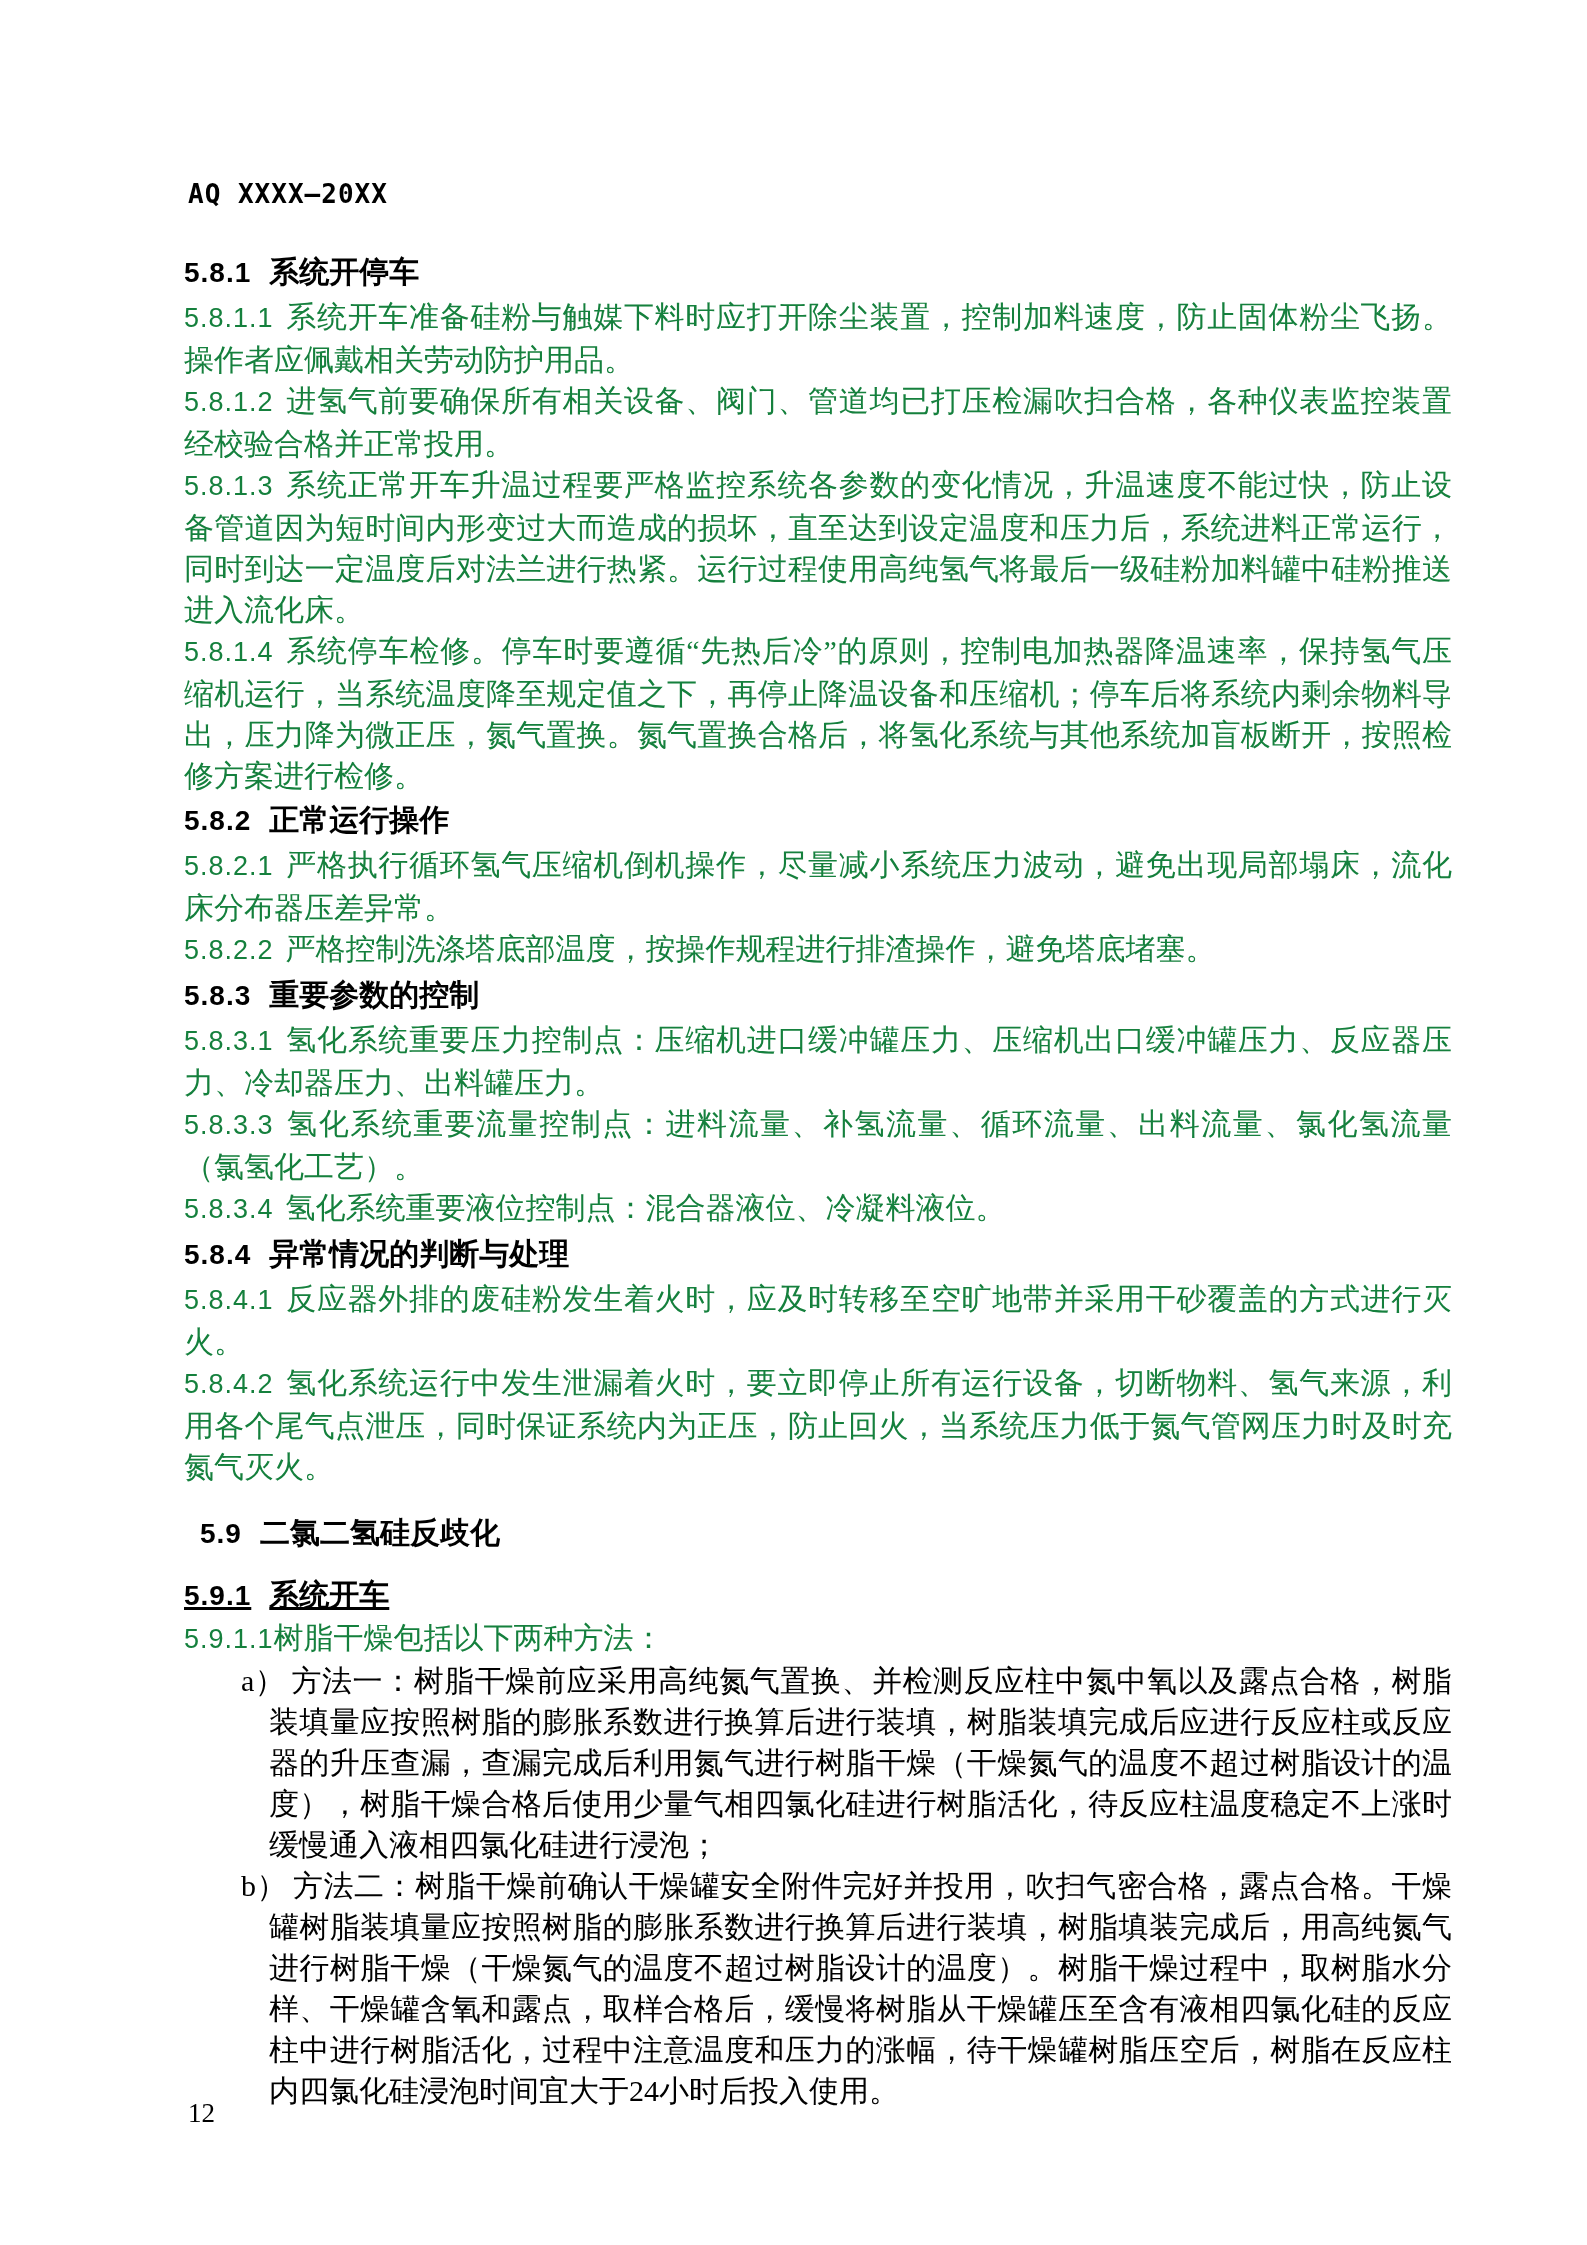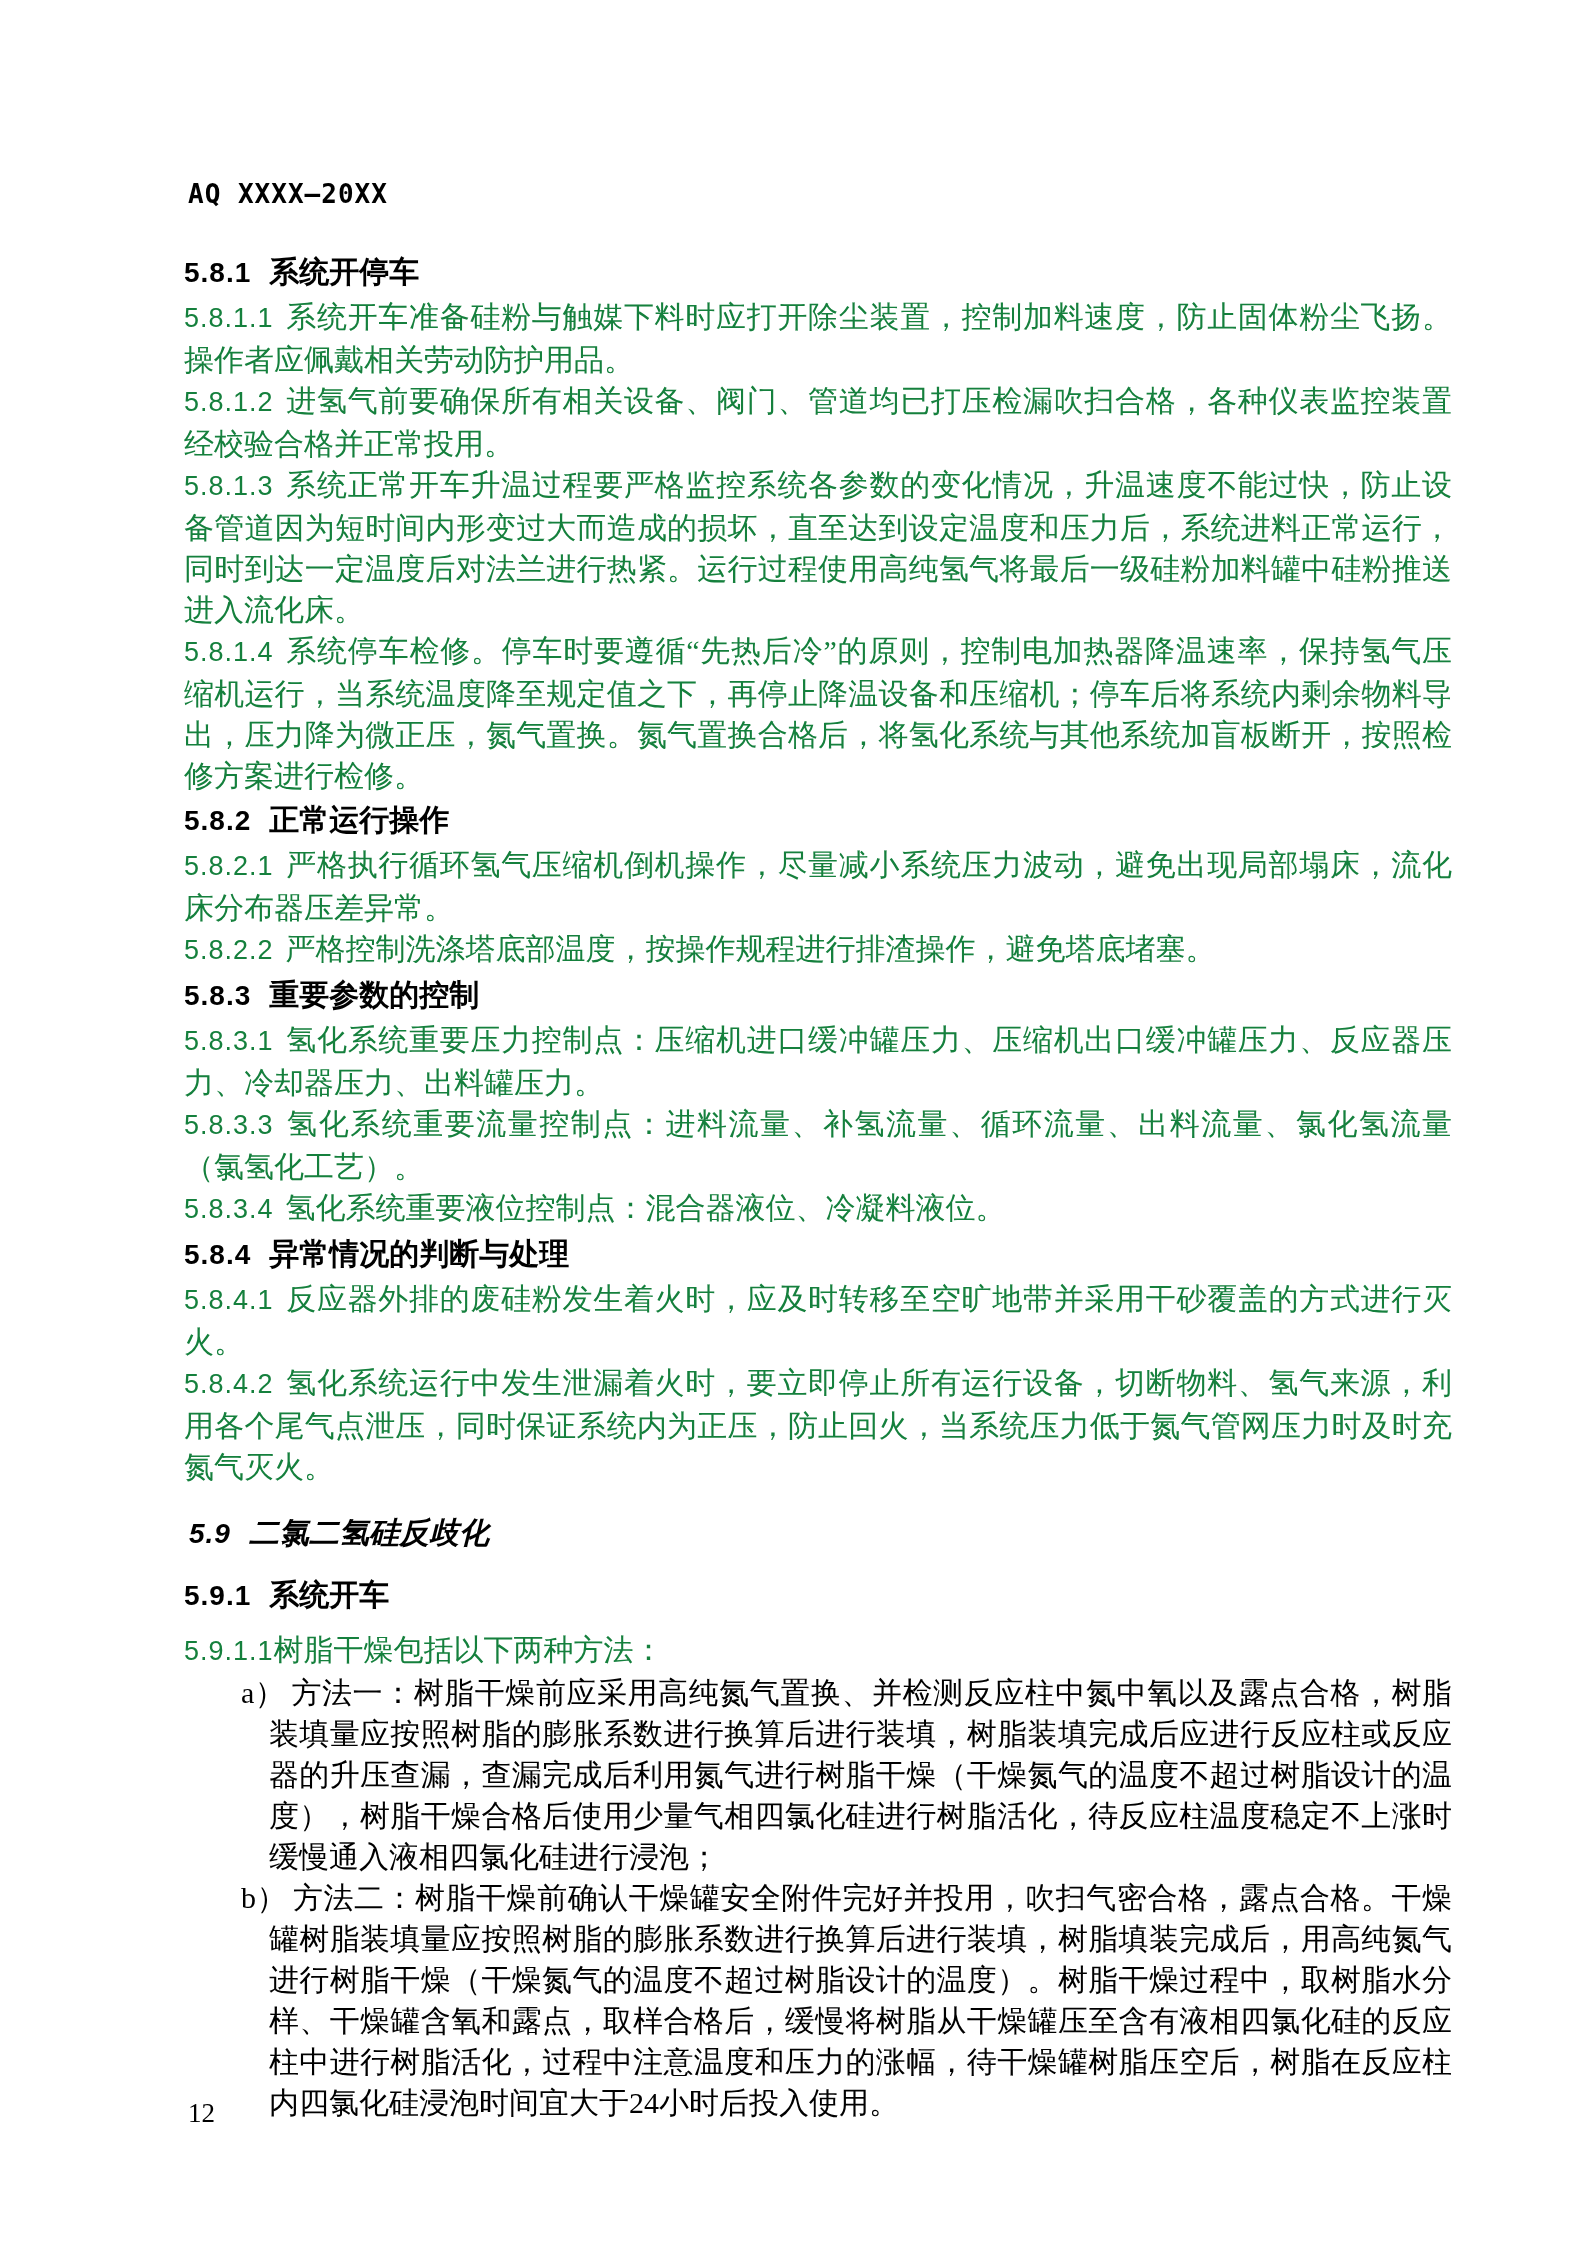--- a/index.html
+++ b/index.html
@@ -23,26 +23,26 @@
   }
   .clause .num{
     font-family:"Liberation Sans",sans-serif;
     font-size:27px;margin-right:12px;letter-spacing:1px;
   }
   .clause .num.nospace{margin-right:0;}
   h2.sec,h3.sub{
     font-family:"Liberation Sans",sans-serif;font-weight:bold;color:#000;
     font-size:30px;line-height:43px;margin:2px 0;
   }
-  h2.sec{margin:24px 0 18px 5px;font-style:italic;}
+  h2.sec{margin:24px 0 18px 16px;}
   h3.sub .num,h2.sec .num{
     font-family:"Liberation Sans",sans-serif;
     font-size:28px;margin-right:18px;letter-spacing:1px;
   }
-  h3.h3-spaced{margin-bottom:12px;}
+  h3.h3-spaced{margin-bottom:0;text-decoration:underline;}
   .li{
     margin:0;font-size:30px;line-height:41px;text-align:justify;color:#000;
     padding-left:85px;text-indent:-28px;
   }
   .li .marker{margin-right:6px;}
   .page-footer{
     position:absolute;left:188px;top:2098px;
     font-size:27px;color:#000;
   }
 </style>

